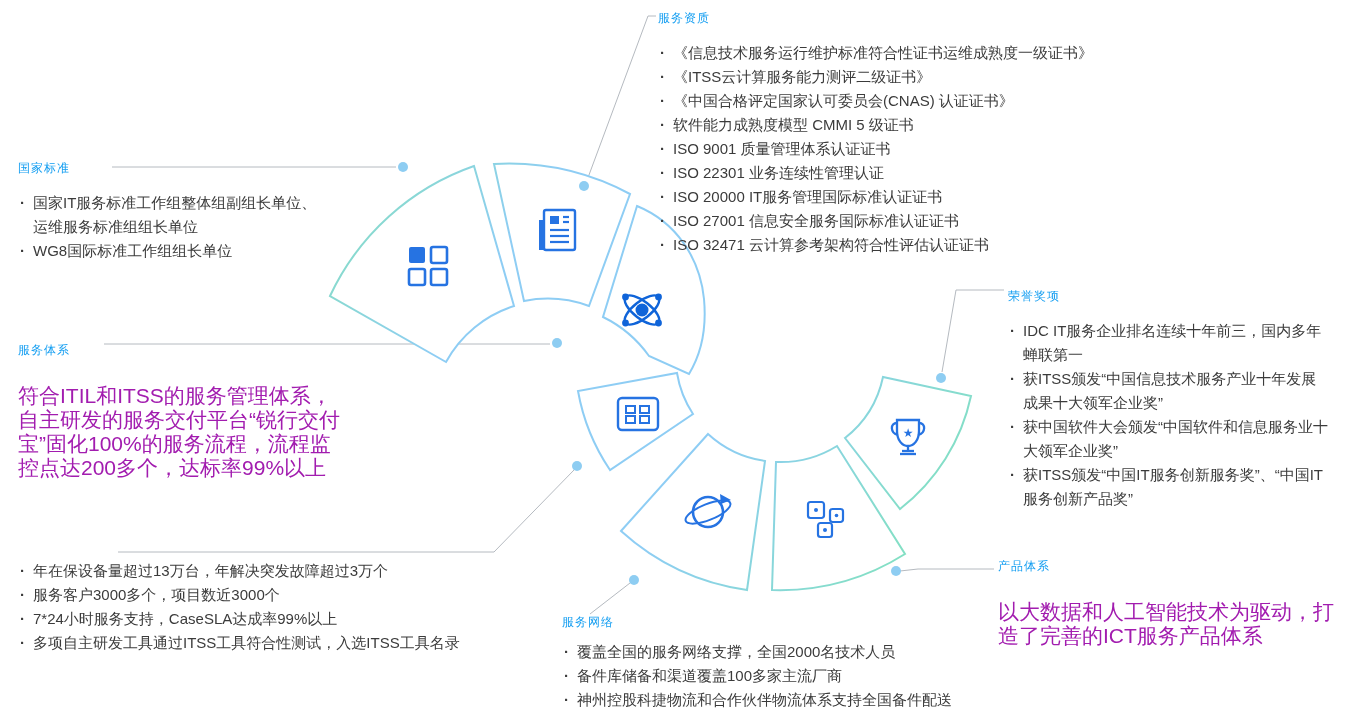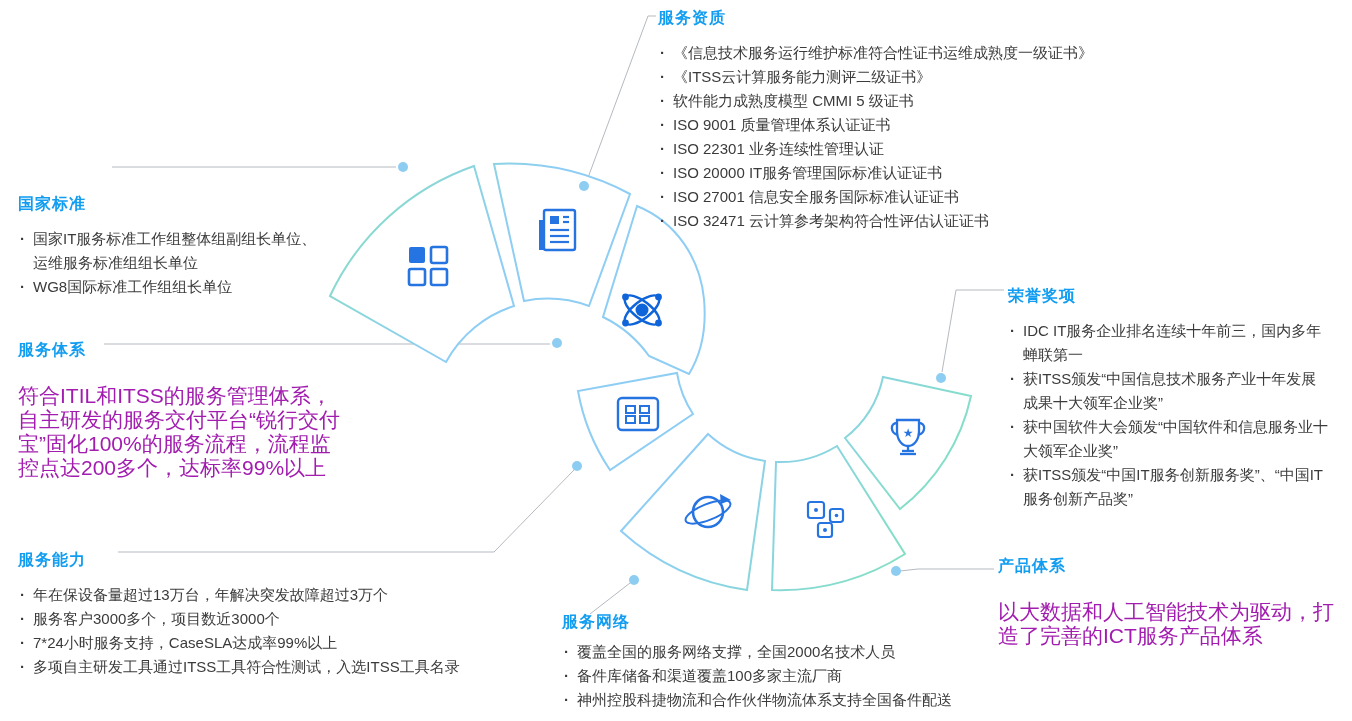--- a/index.html
+++ b/index.html
@@ -3,21 +3,21 @@
 <meta charset="utf-8">
 <style>
   html,body{margin:0;padding:0;background:#ffffff;}
   .canvas{
     position:relative;width:1352px;height:721px;background:#ffffff;overflow:hidden;
     font-family:"Liberation Sans","DejaVu Sans",sans-serif;
   }
   .ring-svg{position:absolute;left:0;top:0;width:1352px;height:721px;}
   .block{position:absolute;}
   .block h2{
-    margin:0;font-size:16px;line-height:24px;font-weight:700;
+    margin:0;font-size:12px;line-height:24px;font-weight:400;
     color:#129df1;letter-spacing:1px;
   }
   .block ul{list-style:none;margin:11px 0 0;padding:0;}
   .block li{
     position:relative;padding-left:15px;font-size:15px;line-height:24px;color:#3b3b3b;
   }
   .block li::before{
     content:"·";position:absolute;left:2px;top:0;color:#3b3b3b;font-weight:700;
   }
   .block p{margin:22px 0 0;font-size:21px;line-height:24px;color:#a21caf;}
@@ -130,33 +130,34 @@
       <circle cx="403" cy="167" r="5"></circle>
       <circle cx="584" cy="186" r="5"></circle>
       <circle cx="557" cy="343" r="5"></circle>
       <circle cx="941" cy="378" r="5"></circle>
       <circle cx="577" cy="466" r="5"></circle>
       <circle cx="896" cy="571" r="5"></circle>
       <circle cx="634" cy="580" r="5"></circle>
     </g>
   </svg>
 
-  <div class="block" style="left:18px;top:156px;width:305px;margin-top:36px;">
+  <div class="block" style="left:18px;top:156px;width:305px;">
     <h2>国家标准</h2>
     <ul>
       <li>国家IT服务标准工作组整体组副组长单位、运维服务标准组组长单位</li>
       <li>WG8国际标准工作组组长单位</li>
     </ul>
   </div>
 
   <div class="block" style="left:658px;top:6px;width:575px;">
     <h2>服务资质</h2>
     <ul style="">
       <li>《信息技术服务运行维护标准符合性证书运维成熟度一级证书》</li>
       <li>《ITSS云计算服务能力测评二级证书》</li>
+      <li>《中国合格评定国家认可委员会(CNAS) 认证证书》</li>
       <li>软件能力成熟度模型 CMMI 5 级证书</li>
       <li>ISO 9001 质量管理体系认证证书</li>
       <li>ISO 22301 业务连续性管理认证</li>
       <li>ISO 20000 IT服务管理国际标准认证证书</li>
       <li>ISO 27001 信息安全服务国际标准认证证书</li>
       <li>ISO 32471 云计算参考架构符合性评估认证证书</li>
     </ul>
   </div>
 
   <div class="block" style="left:18px;top:338px;width:332px;">
@@ -168,21 +169,20 @@
     <h2>荣誉奖项</h2>
     <ul>
       <li>IDC  IT服务企业排名连续十年前三，国内多年蝉联第一</li>
       <li>获ITSS颁发“中国信息技术服务产业十年发展成果十大领军企业奖”</li>
       <li>获中国软件大会颁发“中国软件和信息服务业十大领军企业奖”</li>
       <li>获ITSS颁发“中国IT服务创新服务奖”、“中国IT服务创新产品奖”</li>
     </ul>
   </div>
 
   <div class="block" style="left:18px;top:548px;width:545px;">
-    <h2>服务能力</h2>
     <ul>
       <li>年在保设备量超过13万台，年解决突发故障超过3万个</li>
       <li>服务客户3000多个，项目数近3000个</li>
       <li>7*24小时服务支持，CaseSLA达成率99%以上</li>
       <li>多项自主研发工具通过ITSS工具符合性测试，入选ITSS工具名录</li>
     </ul>
   </div>
 
   <div class="block" style="left:998px;top:554px;width:340px;">
     <h2>产品体系</h2>

